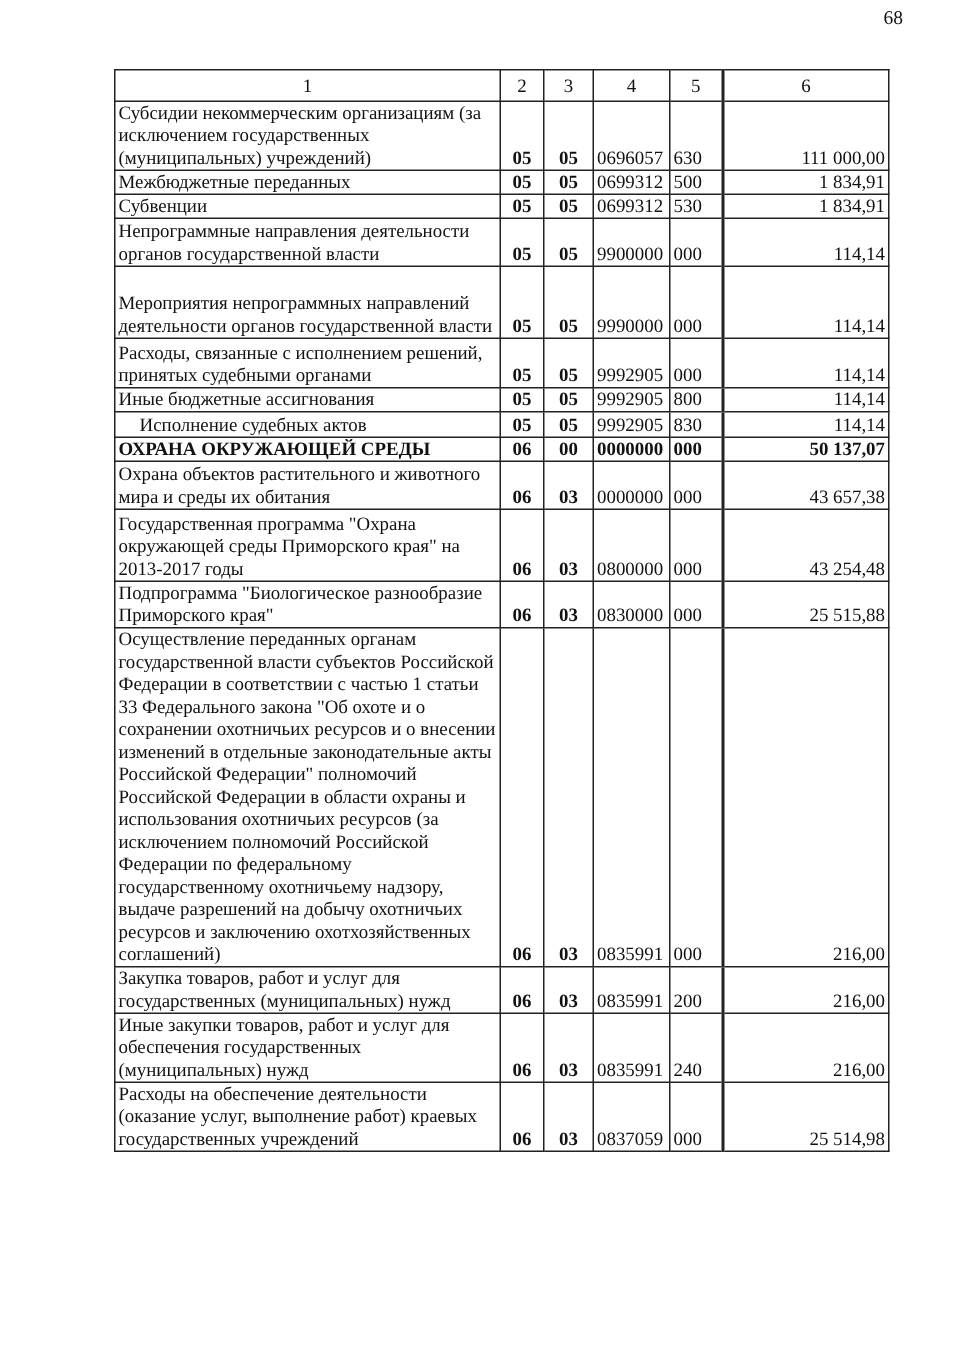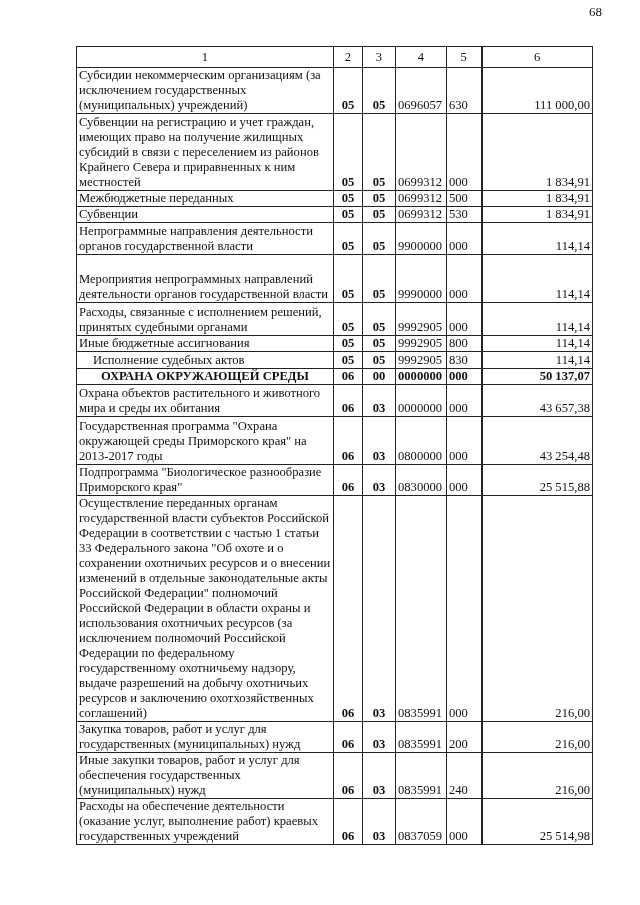--- a/index.html
+++ b/index.html
@@ -42,28 +42,20 @@
       <td>5</td>
       <td class="c6" style="text-align:center">6</td>
     </tr>
   <tr>
         <td class="c1" style="height: 45px;">Субсидии некоммерческим организациям (за исключением государственных (муниципальных) учреждений)</td>
         <td class="c2">05</td>
         <td class="c3">05</td>
         <td class="c4">0696057</td>
         <td class="c5">630</td>
         <td class="c6">111 000,00</td>
-      </tr>
-      <tr>
-        <td class="c1" style="height: 76px;">Субвенции на регистрацию и учет граждан, имеющих право на получение жилищных субсидий в связи с переселением из районов Крайнего Севера и приравненных к ним местностей</td>
-        <td class="c2">05</td>
-        <td class="c3">05</td>
-        <td class="c4">0699312</td>
-        <td class="c5">000</td>
-        <td class="c6">1 834,91</td>
       </tr>
       <tr>
         <td class="c1" style="height: 14px;">Межбюджетные переданных</td>
         <td class="c2">05</td>
         <td class="c3">05</td>
         <td class="c4">0699312</td>
         <td class="c5">500</td>
         <td class="c6">1 834,91</td>
       </tr>
       <tr>
@@ -108,21 +100,21 @@
       </tr>
       <tr>
         <td class="c1" style="height: 16px; padding-left: 16px;">Исполнение судебных актов</td>
         <td class="c2">05</td>
         <td class="c3">05</td>
         <td class="c4">9992905</td>
         <td class="c5">830</td>
         <td class="c6">114,14</td>
       </tr>
       <tr class="bold">
-        <td class="c1" style="height: 14px; text-align: center;">ОХРАНА ОКРУЖАЮЩЕЙ СРЕДЫ</td>
+        <td class="c1" style="height: 14px;">ОХРАНА ОКРУЖАЮЩЕЙ СРЕДЫ</td>
         <td class="c2">06</td>
         <td class="c3">00</td>
         <td class="c4">0000000</td>
         <td class="c5">000</td>
         <td class="c6">50 137,07</td>
       </tr>
       <tr>
         <td class="c1" style="height: 31px; margin-left: 18px;">Охрана объектов растительного и животного мира и среды их обитания</td>
         <td class="c2">06</td>
         <td class="c3">03</td>

